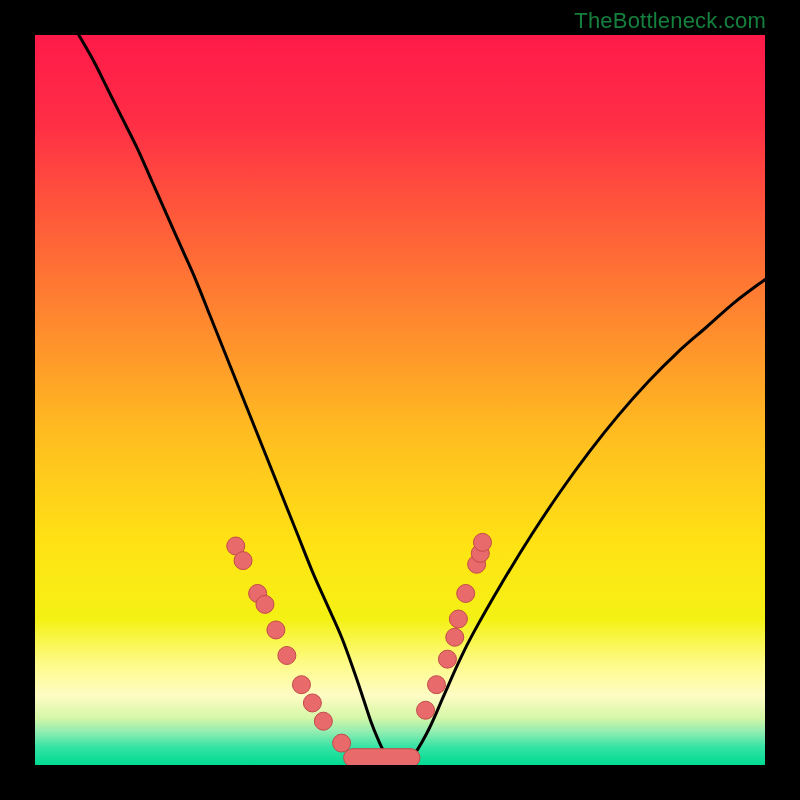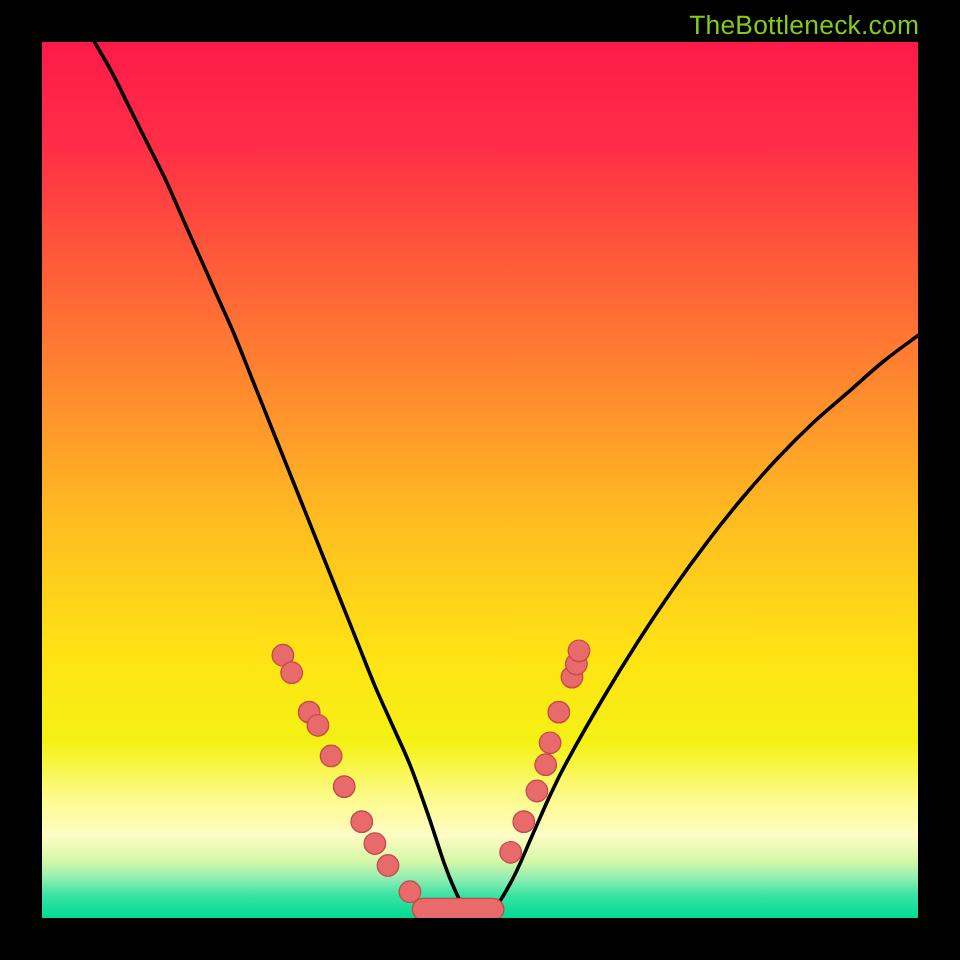--- a/index.html
+++ b/index.html
@@ -20,21 +20,21 @@
   }
   .gradient-bg {
     position: absolute;
     left: 0; top: 0;
     width: 100%; height: 100%;
   }
   .watermark {
     position: absolute;
     right: 34px;
     top: 8px;
-    color: #84cc16;
+    color: #15803d;
     font-size: 22px;
     font-weight: 500;
     letter-spacing: 0.2px;
   }
   .curve-svg {
     position: absolute;
     left: 0; top: 0;
     width: 100%; height: 100%;
     overflow: visible;
   }

